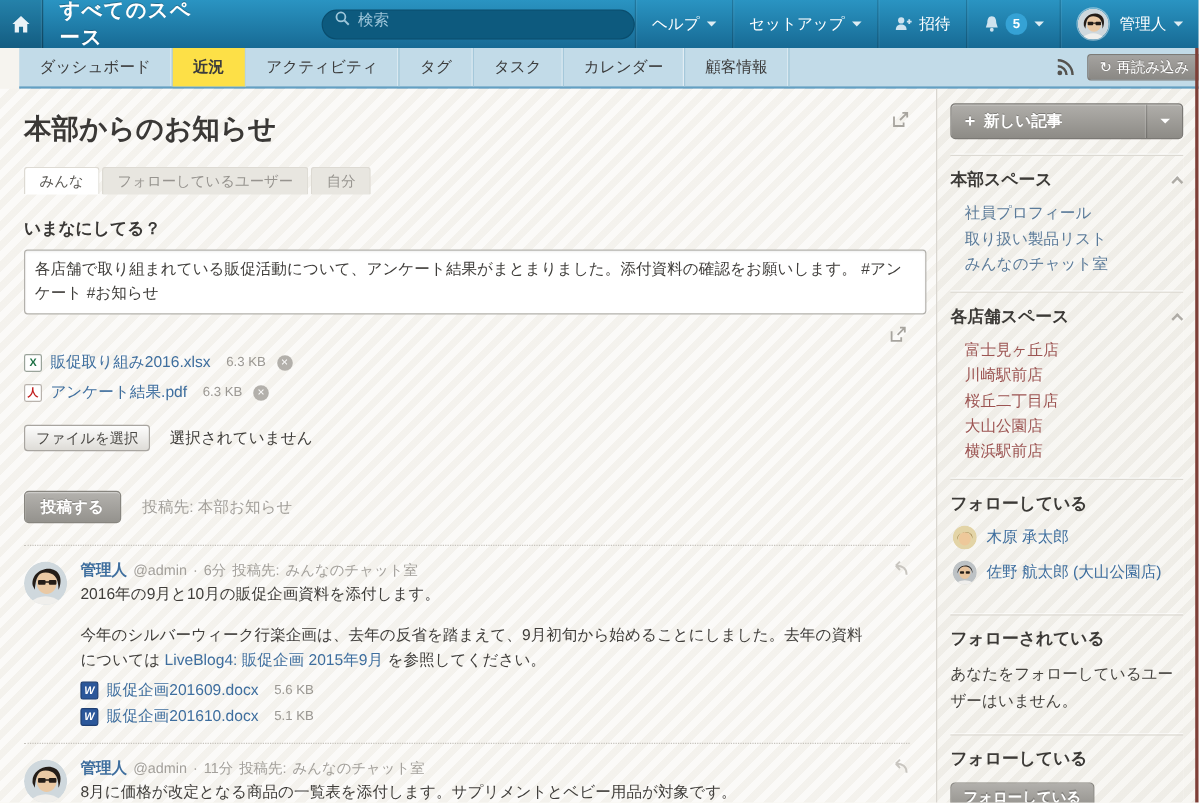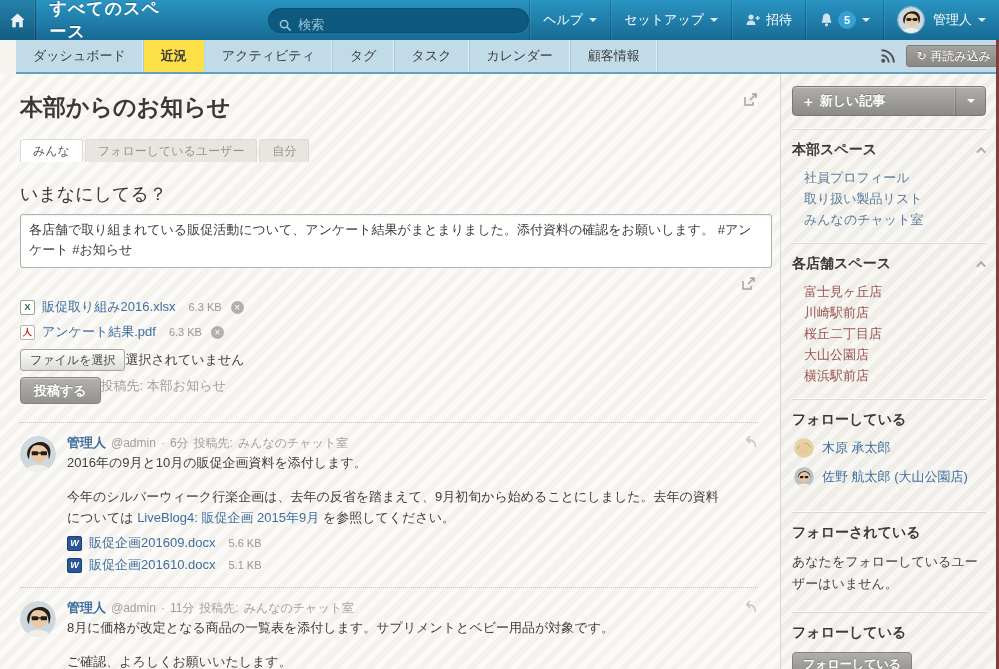--- a/index.html
+++ b/index.html
@@ -6,21 +6,21 @@
   html,body { font-family:"Liberation Sans","DejaVu Sans",sans-serif; }
   .stage { position:relative; width:999px; height:669px; overflow:hidden; background:#f6f4ef; }
 
   
   .topbar { position:absolute; top:0; left:0; width:999px; height:40px;
     background:linear-gradient(#2a94c2,#176a94); display:flex; align-items:center; color:#fff; }
   .home-btn { width:46px; height:40px; background:rgba(0,0,0,0.12); display:flex; align-items:center; justify-content:center;
     border-right:1px solid rgba(0,0,0,0.25); box-shadow:inset -1px 0 rgba(255,255,255,0.08); cursor:pointer; }
   .top-title { font-size:17px; font-weight:bold; margin-left:14px; letter-spacing:1px; text-shadow:0 -1px rgba(0,0,0,0.25); }
   .searchbox { margin-left:106px; width:272px; height:25px; background:#0d5a7e; border:1px solid #0a4d6d;
-    border-radius:13px; display:flex; align-items:flex-end; padding:0 10px; }
+    border-radius:13px; display:flex; align-items:flex-start; padding:0 10px; }
   .searchbox input { background:transparent; border:none; outline:none; color:#d6e9f3; font-size:13px; width:220px; margin-left:6px; }
   .searchbox input::placeholder { color:#9ec6da; }
   .top-menu { margin-left:auto; display:flex; align-items:stretch; height:40px; }
   .top-item { display:flex; align-items:center; padding:12px 13px; font-size:13px; cursor:pointer;
     border-left:1px solid rgba(0,0,0,0.18); box-shadow:inset 1px 0 rgba(255,255,255,0.07); white-space:nowrap; }
   .caret { width:0; height:0; border:4px solid transparent; border-top-color:rgba(255,255,255,0.85); margin-left:6px; margin-top:4px; }
   .badge { background:#35a2d5; border-radius:9px; min-width:18px; height:18px; display:inline-flex; align-items:center; justify-content:center;
     font-size:11px; font-weight:bold; margin-left:4px; padding:0 4px; }
   .avatar28 { width:28px; height:28px; border-radius:50%; border:1px solid rgba(255,255,255,0.45); margin-right:8px; }
 
@@ -46,44 +46,44 @@
   
   .page-head { display:flex; align-items:flex-start; }
   .page-title { font-size:23px; font-weight:bold; color:#3a3836; }
   .ext-ico { margin-left:auto; cursor:pointer; }
 
   .filter-tabs { display:flex; margin-top:16px; gap:2px; }
   .ftab { height:23px; display:flex; align-items:center; padding:0 12px; font-size:12px; color:#97948f;
     background:#e8e6e0; border:1px solid #dddad3; border-bottom:none; border-radius:3px 3px 0 0; cursor:pointer; }
   .ftab.active { background:#fff; color:#5a5854; }
 
-  .status-heading { font-size:18px; font-weight:normal; color:#3a3836; margin-top:20px; }
+  .status-heading { font-size:14px; font-weight:bold; color:#3a3836; margin-top:20px; }
 
   textarea.composer { margin-top:8px; width:752px; height:54px; border:1px solid #b3b1ac; border-radius:3px;
     font-family:inherit; font-size:13px; color:#3f3d3a; line-height:1.55; padding:5px 8px; resize:none; background:#fff;
     box-shadow:inset 0 1px 2px rgba(0,0,0,0.06); }
   .composer-ext { display:flex; justify-content:flex-end; margin-top:4px; margin-right:2px; }
 
   .attach-row { display:flex; align-items:center; margin-top:7px; gap:7px; }
   .file-ico { width:15px; height:15px; border-radius:2px; display:inline-flex; align-items:center; justify-content:center;
     font-size:9px; font-weight:bold; flex:none; }
   .file-ico.excel { background:#fff; border:1px solid #9aa39a; color:#1e7145; }
   .file-ico.pdf { background:#fff; border:1px solid #b9b3ad; color:#c11e1e; }
   .file-ico.word { background:#2b579a; border:1px solid #1e3f73; color:#fff; font-style:italic; }
   a.file-link { font-size:13px; color:#3e6e9e; text-decoration:none; cursor:pointer; }
   .file-size { font-size:11px; color:#9a9792; margin-left:6px; }
   .remove-x { width:13px; height:13px; border-radius:50%; background:#b3b0ab; color:#fff; font-size:10px; line-height:13px;
     text-align:center; cursor:pointer; margin-left:2px; }
 
-  .file-select-row { display:flex; align-items:center; margin-top:8px; gap:0; }
+  .file-select-row { display:flex; align-items:center; margin-top:18px; gap:16px; }
   .file-select-btn { height:22px; padding:0 9px; font-size:12px; color:#4a4844; background:linear-gradient(#fdfdfd,#dedcd7);
     border:1px solid #a8a5a0; border-radius:3px; cursor:pointer; }
   .file-select-status { font-size:13px; color:#3f3d3a; }
 
-  .submit-row { display:flex; align-items:flex-start; margin-top:6px; gap:0; padding-bottom:18px; border-bottom:1px dotted #c6c3bd; }
+  .submit-row { display:flex; align-items:center; margin-top:33px; gap:18px; padding-bottom:18px; border-bottom:1px dotted #c6c3bd; }
   .submit-btn { height:27px; padding:0 13px; font-size:13px; font-weight:bold; color:#fff;
     background:linear-gradient(#b4b2ae,#94928d); border:1px solid #87857f; border-radius:4px;
     text-shadow:0 -1px rgba(0,0,0,0.2); box-shadow:inset 0 1px rgba(255,255,255,0.35); cursor:pointer; }
   .post-to { font-size:13px; color:#a3a09b; }
 
   
   .post { display:flex; padding:11px 0 13px 0; border-bottom:1px dotted #c6c3bd; }
   .avatar36 { width:36px; height:36px; border-radius:50%; flex:none; margin-top:2px; }
   .post-body { margin-left:11px; flex:1; }
   .post-head { font-size:12px; color:#a3a09b; display:flex; align-items:baseline; gap:5px; flex-wrap:wrap; }

